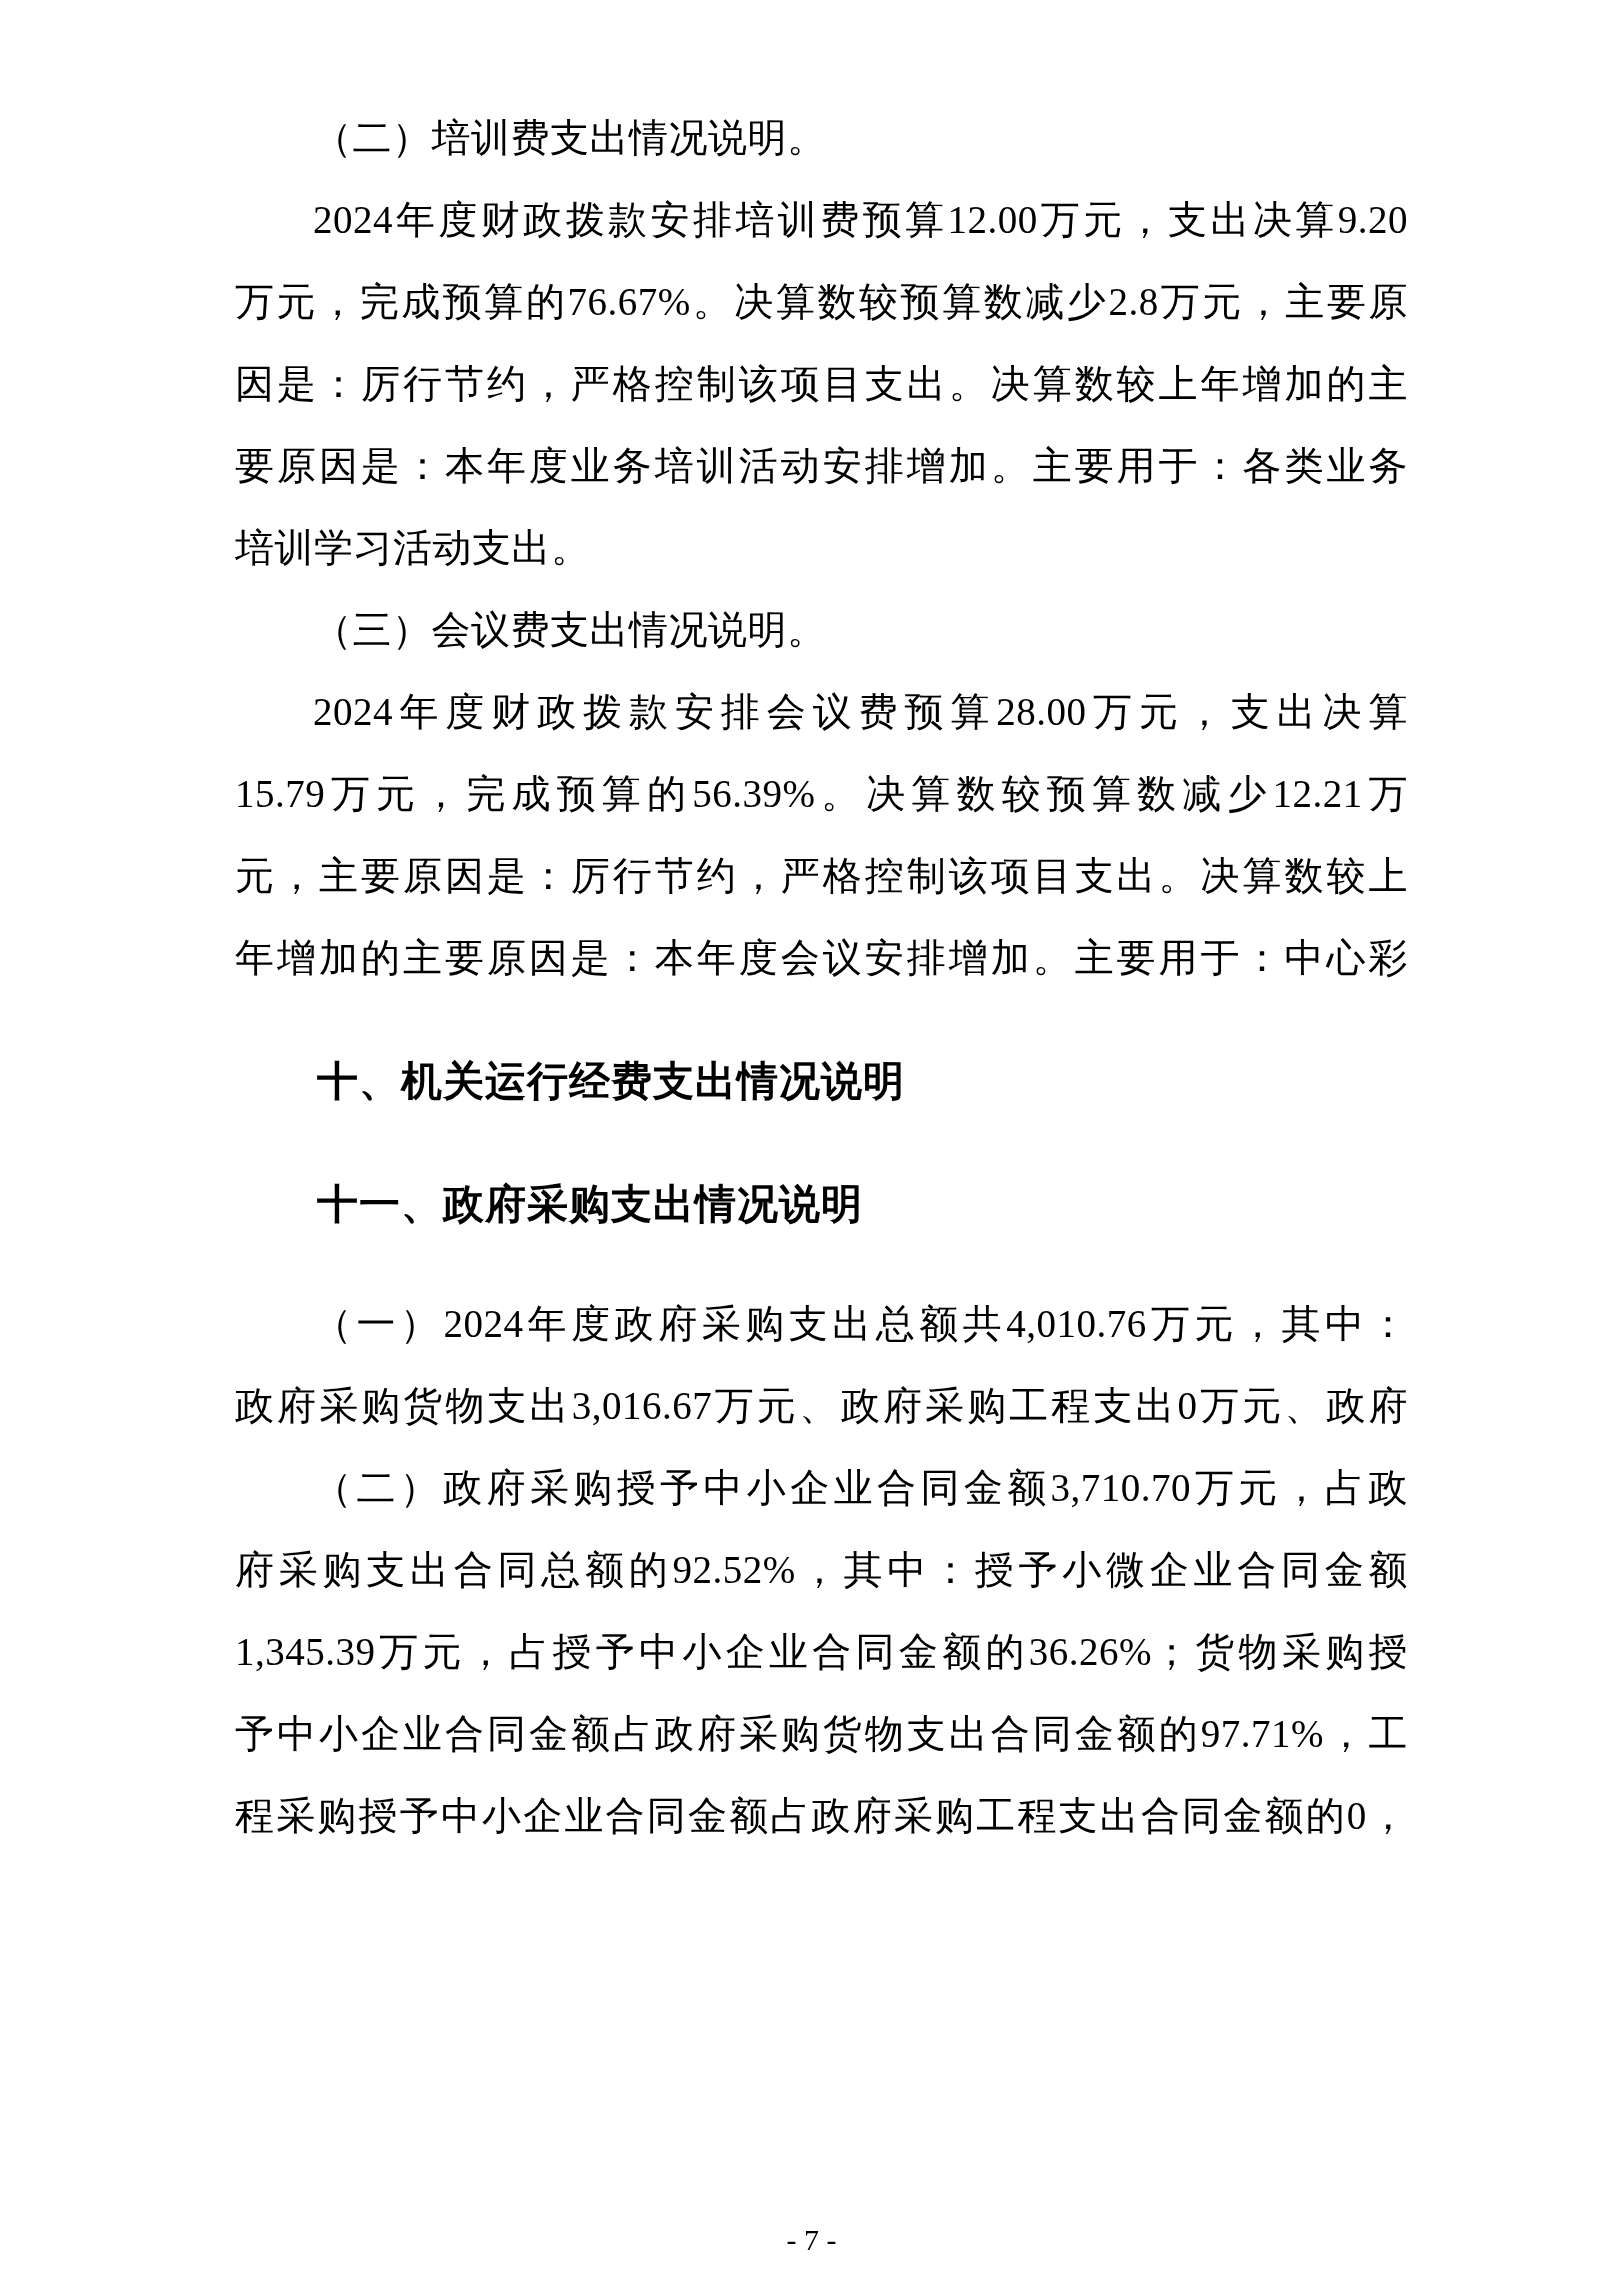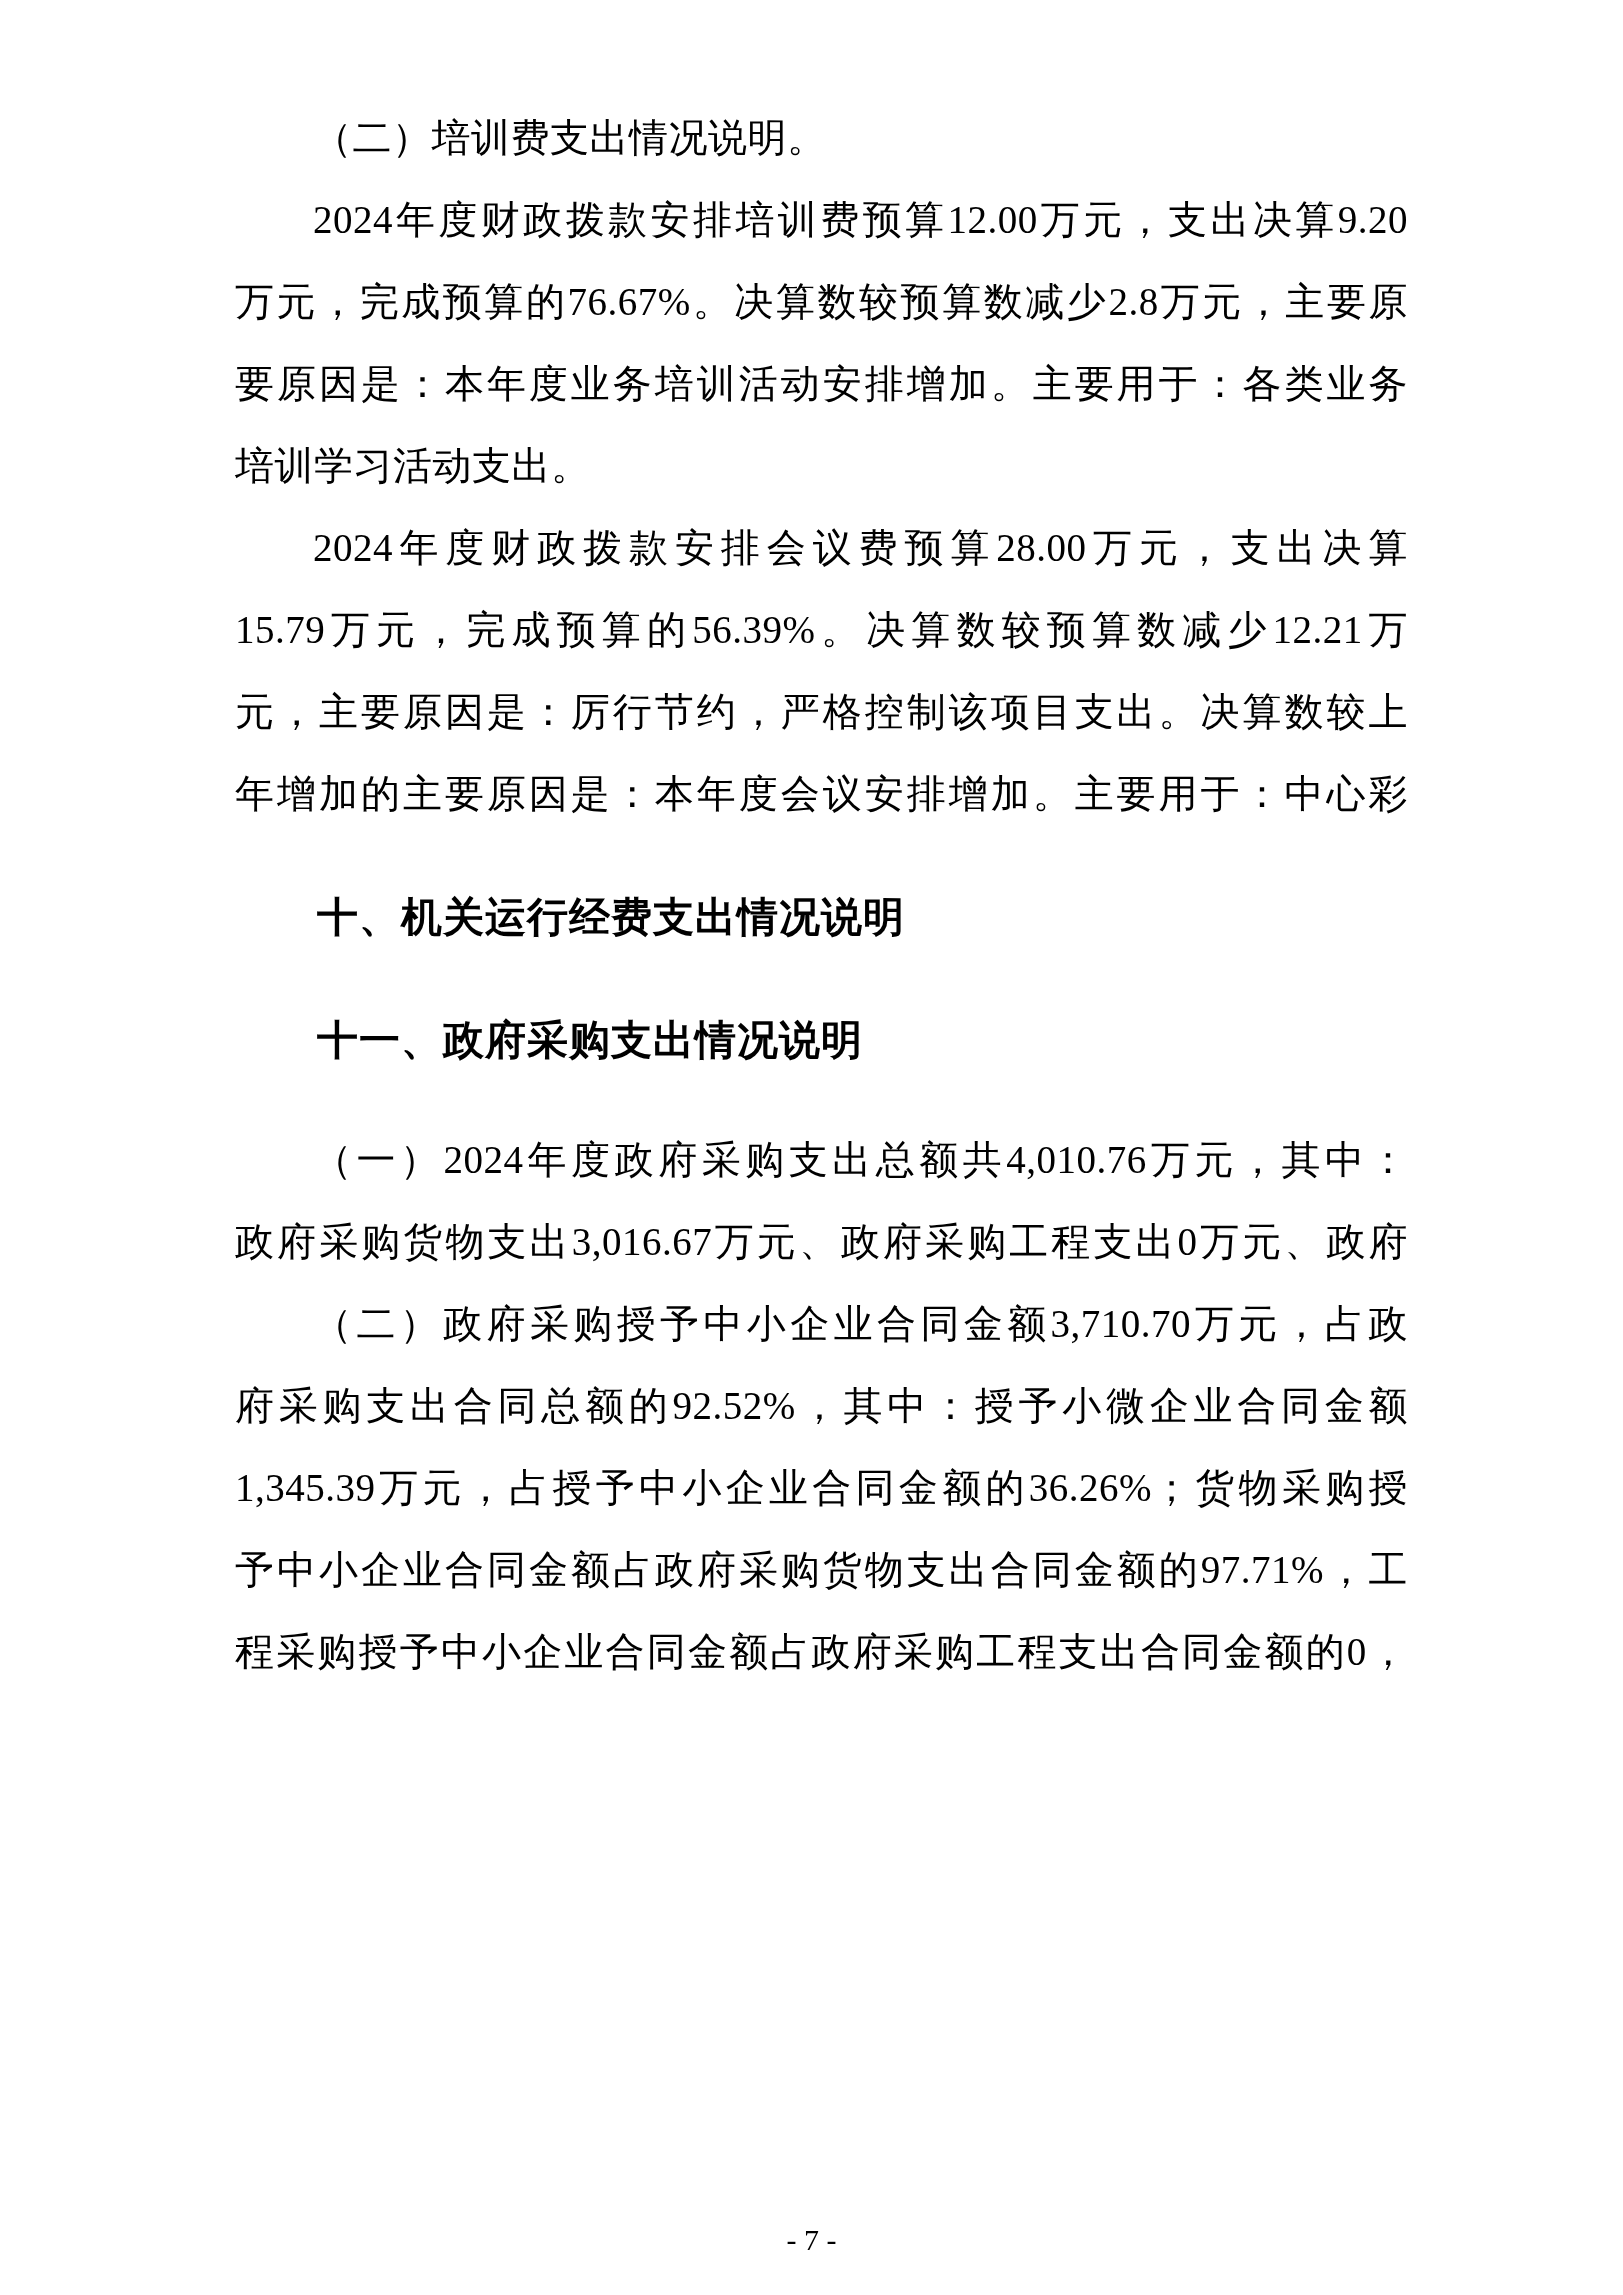--- a/index.html
+++ b/index.html
@@ -73,23 +73,25 @@
 </head>
 <body>
 
 <div class="page">
   <div class="content">
 
     <div class="line sub-heading">（二）培训费支出情况说明。</div>
 
     <div class="line first">2024年度财政拨款安排培训费预算12.00万元，支出决算9.20</div>
     <div class="line">万元，完成预算的76.67%。决算数较预算数减少2.8万元，主要原</div>
+    <div class="line">因是：厉行节约，严格控制该项目支出。决算数较上年增加的主</div>
     <div class="line">要原因是：本年度业务培训活动安排增加。主要用于：各类业务</div>
     <div class="line para-end">培训学习活动支出。</div>
 
+    <div class="line sub-heading">（三）会议费支出情况说明。</div>
 
     <div class="line first">2024年度财政拨款安排会议费预算28.00万元，支出决算</div>
     <div class="line">15.79万元，完成预算的56.39%。决算数较预算数减少12.21万</div>
     <div class="line">元，主要原因是：厉行节约，严格控制该项目支出。决算数较上</div>
     <div class="line">年增加的主要原因是：本年度会议安排增加。主要用于：中心彩</div>
 
     <div class="section-heading">十、机关运行经费支出情况说明</div>
 
 
     <div class="section-heading">十一、政府采购支出情况说明</div>

